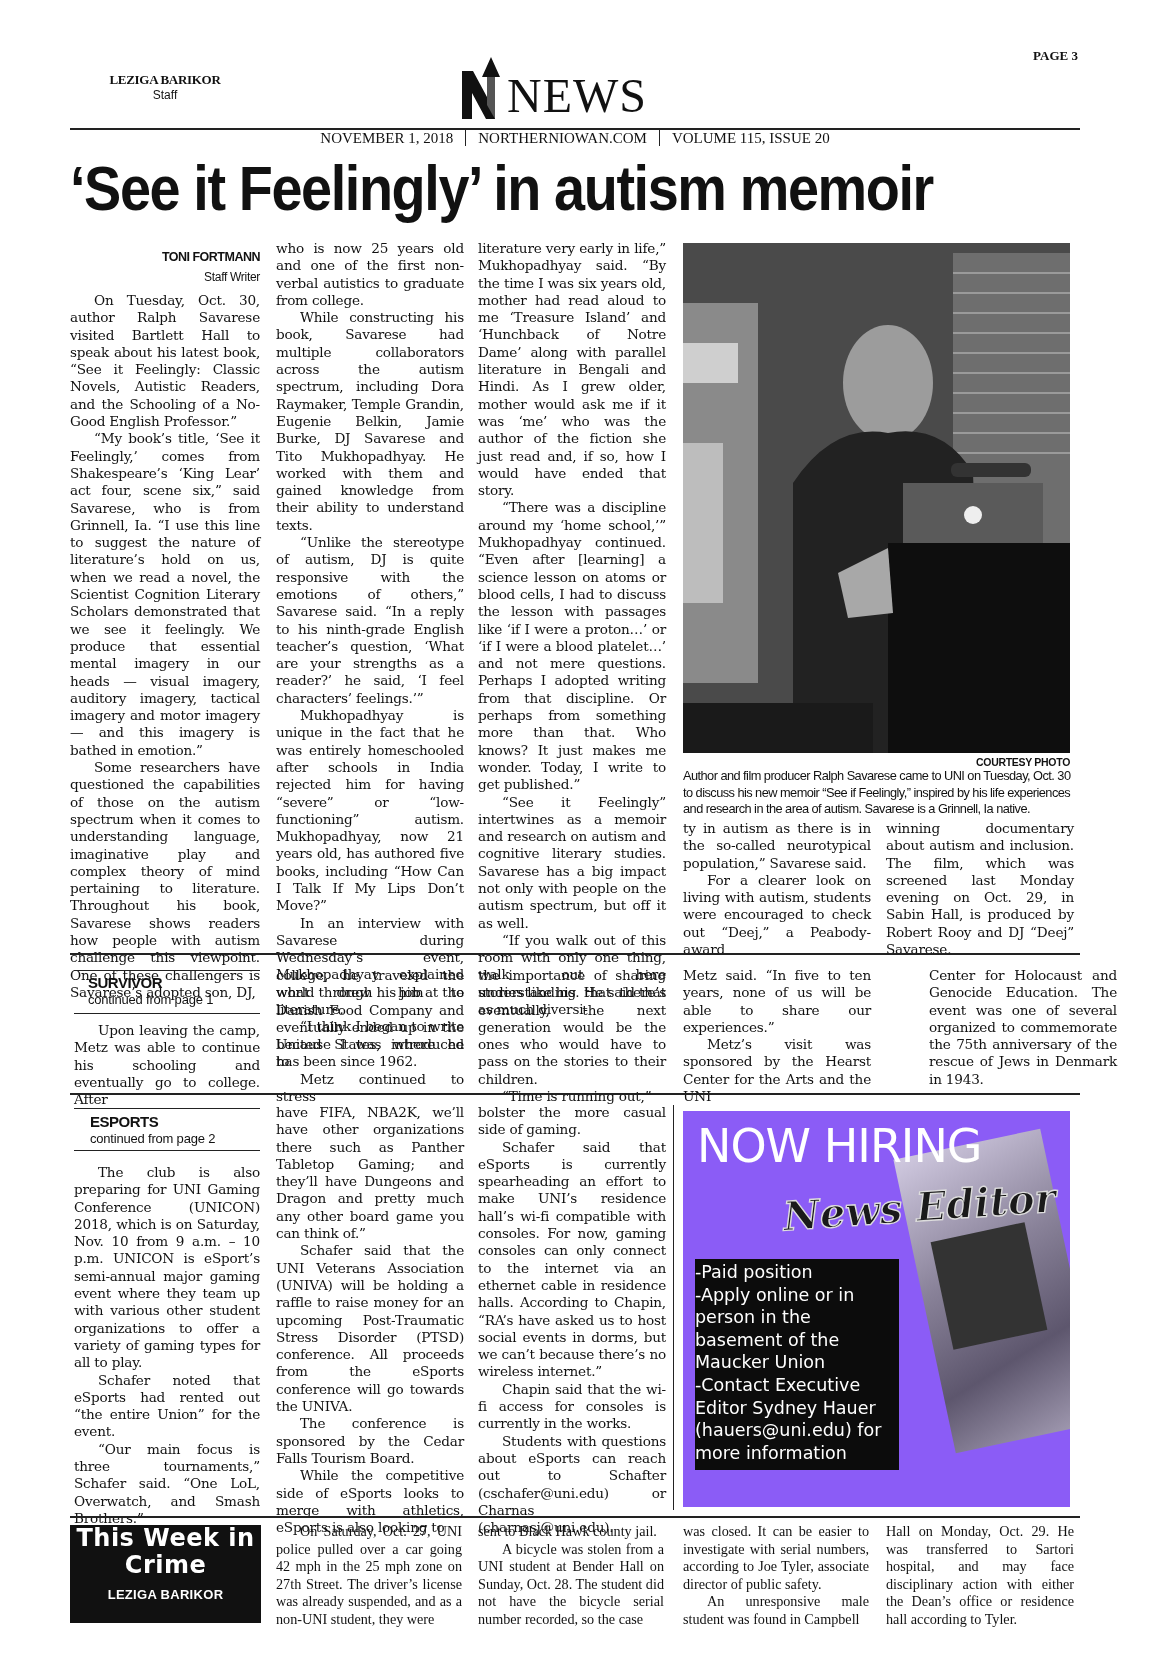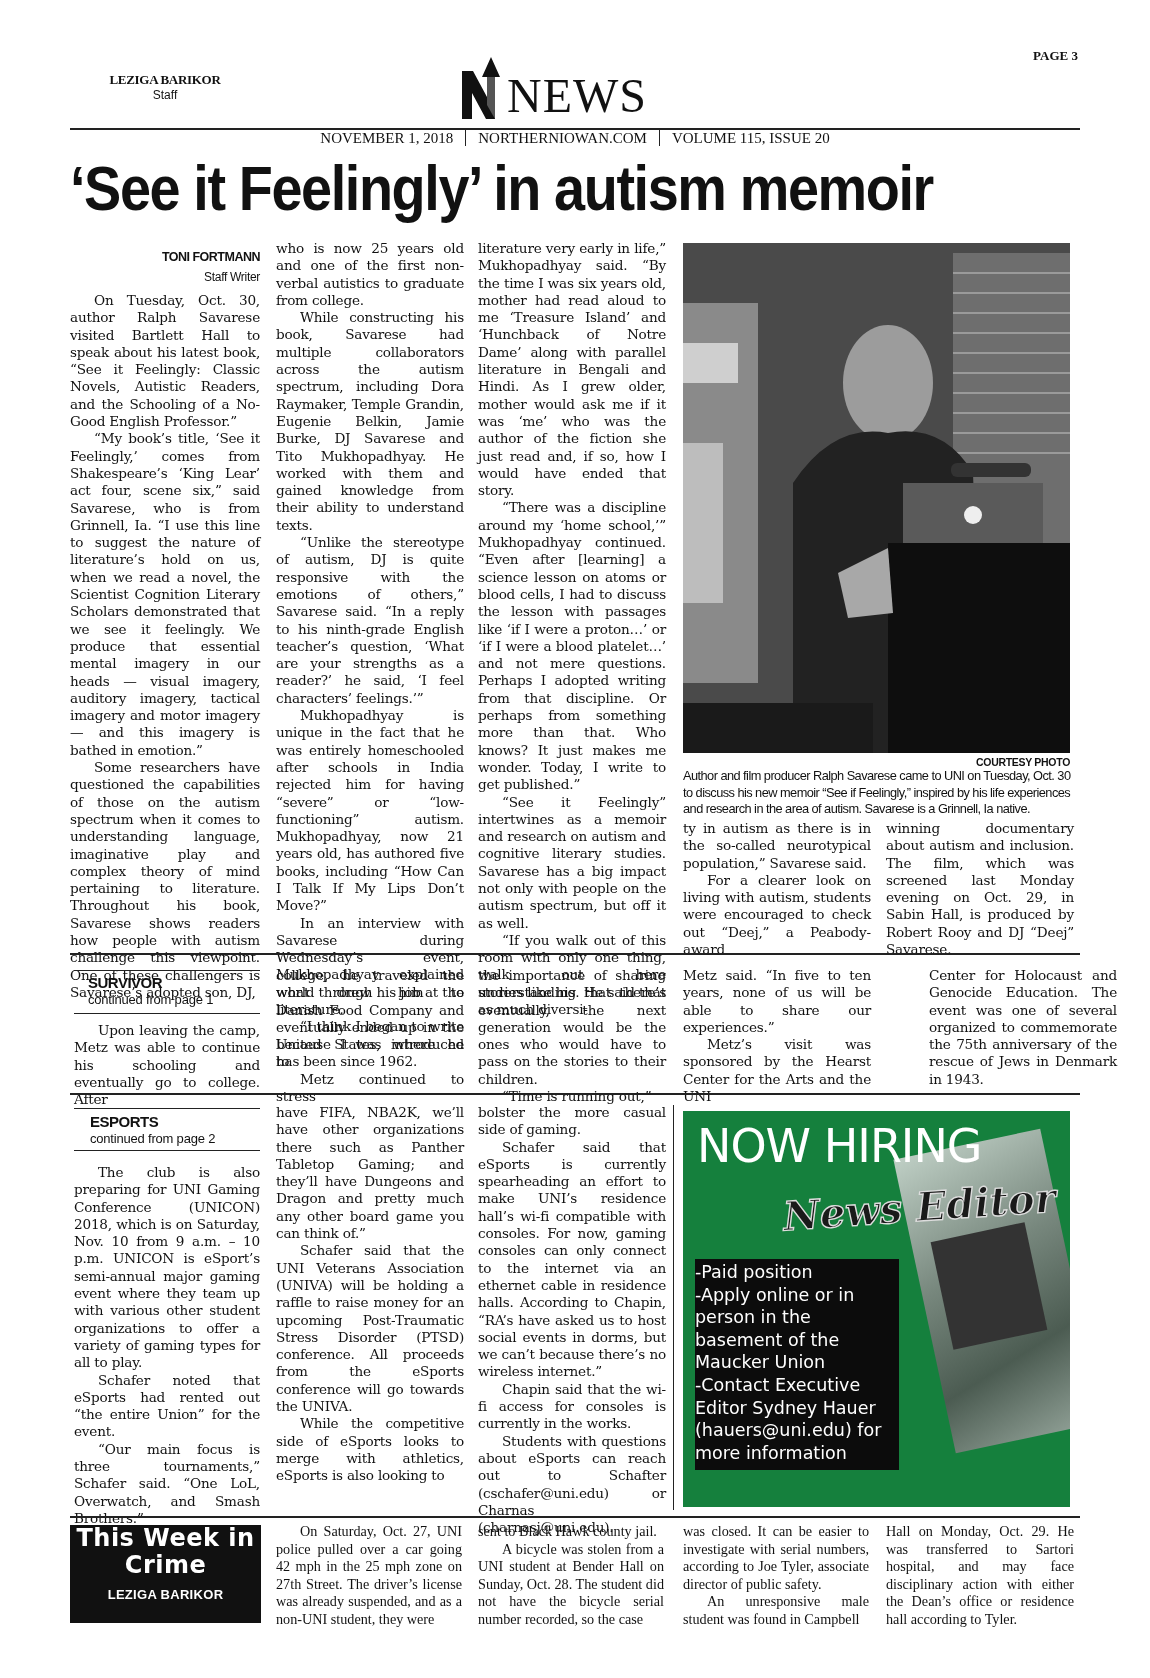--- a/index.html
+++ b/index.html
@@ -22,21 +22,21 @@
   .headline { left: 70px; top: 152px; font-family: "Liberation Sans", sans-serif; font-weight: bold; font-size: 60px; line-height: 70px; letter-spacing: -1.5px; transform: scaleX(0.93) scaleY(1.05); transform-origin: left top; white-space: nowrap; }
   .byline { width: 190px; text-align: right; }
   .byline .name { font-family: "Liberation Sans", sans-serif; font-weight: bold; font-size: 12.5px; letter-spacing: -0.5px; }
   .byline .role { font-family: "Liberation Sans", sans-serif; font-size: 12px; margin-top: 6px; letter-spacing: -0.3px; }
   .photo { left: 683px; top: 243px; width: 387px; height: 510px; background: #2a2a2a; overflow: hidden; }
   .credit { left: 683px; top: 756px; width: 387px; text-align: right; font-family: "Liberation Sans", sans-serif; font-weight: bold; font-size: 10.5px; letter-spacing: -0.3px; }
   .caption { left: 683px; top: 768px; width: 395px; font-family: "Liberation Sans", sans-serif; font-size: 12.8px; line-height: 16.5px; letter-spacing: -0.55px; }
   .kicker { width: 190px; }
   .kicker .k-title { font-family: "Liberation Sans", sans-serif; font-weight: bold; font-size: 15px; letter-spacing: -0.5px; }
   .kicker .k-sub { font-family: "Liberation Sans", sans-serif; font-size: 13px; margin-top: 1px; letter-spacing: -0.2px; }
-  .ad { left: 683px; top: 1111px; width: 387px; height: 396px; background: #15803d; overflow: hidden; }
+  .ad { left: 683px; top: 1111px; width: 387px; height: 396px; background: #8b5cf6; overflow: hidden; }
   .ad .now { position: absolute; left: 14px; top: 8px; font-family: "DejaVu Sans", sans-serif; font-size: 46px; color: #fff; letter-spacing: -1px; white-space: nowrap; }
   .ad .script { position: absolute; left: 100px; top: 72px; font-family: "DejaVu Serif", serif; font-style: italic; font-weight: bold; font-size: 40px; color: #1a1a1a; -webkit-text-stroke: 1.4px #ddd; transform: rotate(-4deg); white-space: nowrap; }
   .ad .lines { position: absolute; left: 12px; top: 148px; width: 200px; font-family: "DejaVu Sans", sans-serif; font-size: 17.5px; line-height: 22.6px; color: #fff; background: #0c0c0c; padding: 2px 4px 6px 0; }
   .ad .paper { position: absolute; left: 240px; top: 30px; width: 150px; height: 300px; background: linear-gradient(160deg,#ddd,#888 40%,#555 70%,#aaa); transform: rotate(-12deg); opacity: 0.85; }
   .ad .paper-img { position: absolute; left: 258px; top: 120px; width: 96px; height: 110px; background: #333; transform: rotate(-12deg); }
   .crime-box { left: 70px; top: 1525px; width: 191px; height: 98px; background: #111; color: #fff; text-align: center; }
   .crime-box .t { font-family: "DejaVu Sans", sans-serif; font-weight: bold; font-size: 24px; line-height: 27px; padding-top: 0; letter-spacing: 0.5px; }
   .crime-box .a { font-family: "Liberation Sans", sans-serif; font-weight: bold; font-size: 13px; margin-top: 8px; letter-spacing: 0.3px; }
 </style>
 </head>
@@ -171,20 +171,21 @@
 
 <div class="col" style="left:74px; top:1164px; width:186px;">
   <p>The club is also preparing for UNI Gaming Conference (UNICON) 2018, which is on Saturday, Nov. 10 from 9 a.m. – 10 p.m. UNICON is eSport’s semi-annual major gaming event where they team up with various other student organizations to offer a variety of gaming types for all to play.</p>
   <p>Schafer noted that eSports had rented out “the entire Union” for the event.</p>
   <p>“Our main focus is three tournaments,” Schafer said. “One LoL, Overwatch, and Smash Brothers.”</p>
   <p class="noind">Director of Finance Jared Charnas added, “We also</p>
 </div>
 <div class="col" style="left:276px; top:1104px; width:188px;">
   <p class="noind">have FIFA, NBA2K, we’ll have other organizations there such as Panther Tabletop Gaming; and they’ll have Dungeons and Dragon and pretty much any other board game you can think of.”</p>
   <p>Schafer said that the UNI Veterans Association (UNIVA) will be holding a raffle to raise money for an upcoming Post-Traumatic Stress Disorder (PTSD) conference. All proceeds from the eSports conference will go towards the UNIVA.</p>
+  <p>The conference is sponsored by the Cedar Falls Tourism Board.</p>
   <p>While the competitive side of eSports looks to merge with athletics, eSports is also looking to</p>
 </div>
 <div class="col" style="left:478px; top:1104px; width:188px;">
   <p class="noind">bolster the more casual side of gaming.</p>
   <p>Schafer said that eSports is currently spearheading an effort to make UNI’s residence hall’s wi-fi compatible with consoles. For now, gaming consoles can only connect to the internet via an ethernet cable in residence halls. According to Chapin, “RA’s have asked us to host social events in dorms, but we can’t because there’s no wireless internet.”</p>
   <p>Chapin said that the wi-fi access for consoles is currently in the works.</p>
   <p>Students with questions about eSports can reach out to Schafter (cschafer@uni.edu) or Charnas (charnasj@uni.edu).</p>
 </div>
 
 <div class="rule" style="left:673px; top:1105px; width:1px; height:405px;"></div>

